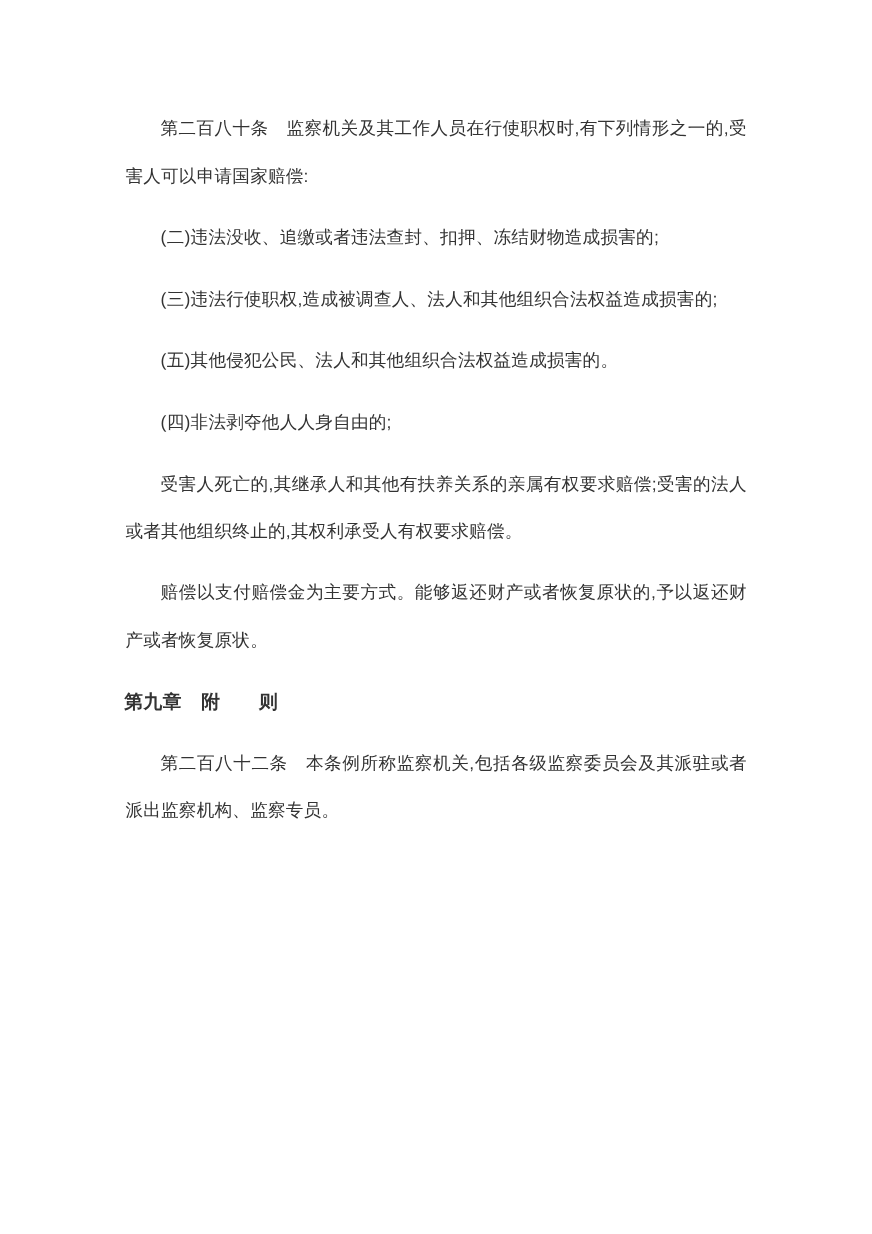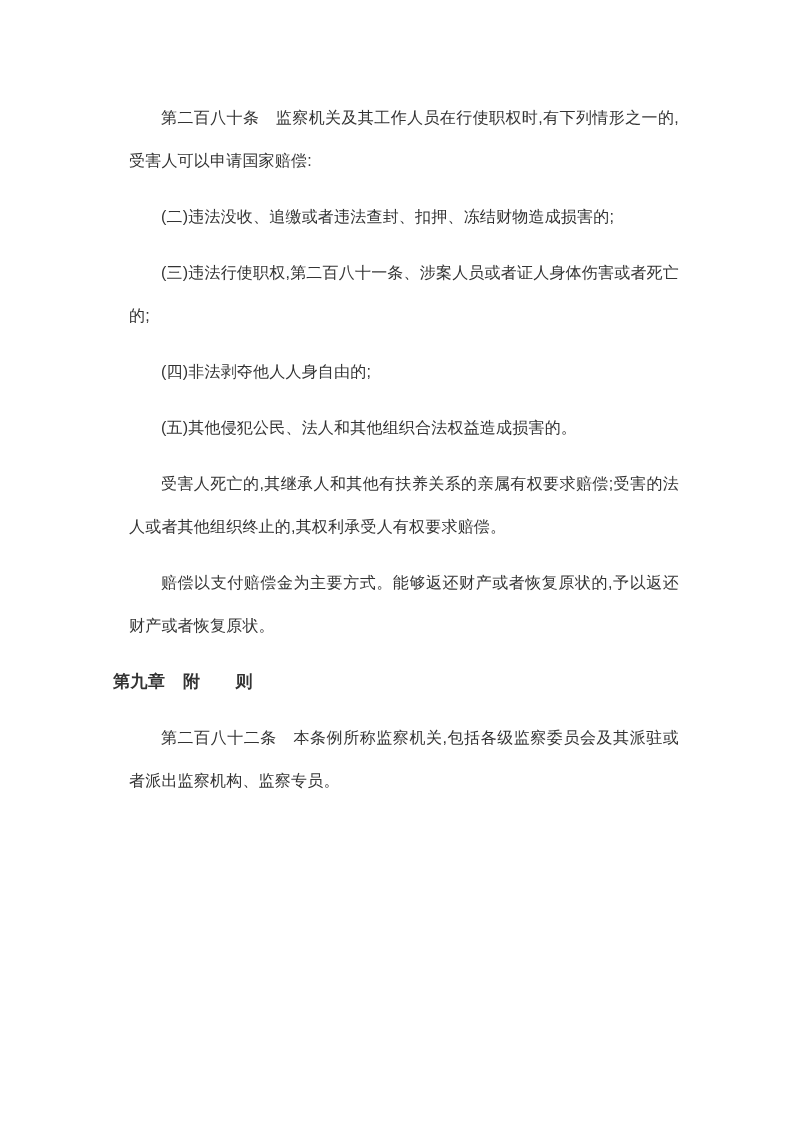--- a/index.html
+++ b/index.html
@@ -15,21 +15,21 @@
     background: #ffffff;
     box-sizing: border-box;
     padding: 96px 114px 0 113px;
     overflow: hidden;
     font-family: "Liberation Sans", "DejaVu Sans", sans-serif;
     color: #333333;
   }
   .para {
     font-size: 16px;
     line-height: 43px;
-    margin: 0 0 13px 16px;
+    margin: 0 0 13px 1px;
     text-align: justify;
     text-indent: 2em;
     letter-spacing: 0.2px;
     word-break: break-all;
   }
   .chapter-heading {
     font-size: 17px;
     line-height: 43px;
     margin: 0 0 13px 0;
     text-align: left;
@@ -37,20 +37,20 @@
     font-weight: bold;
     letter-spacing: 0.5px;
   }
 </style>
 </head>
 <body>
 
 <div class="page">
   <p class="para">第二百八十条　监察机关及其工作人员在行使职权时,有下列情形之一的,受害人可以申请国家赔偿:</p>
   <p class="para">(二)违法没收、追缴或者违法查封、扣押、冻结财物造成损害的;</p>
-  <p class="para">(三)违法行使职权,第二百八十一条、涉案人员或者证人身体伤害或者死亡的;</p>
+  <p class="para">(三)违法行使职权,造成被调查人、法人和其他组织合法权益造成损害的;</p>
+  <p class="para">(五)其他侵犯公民、法人和其他组织合法权益造成损害的。</p>
   <p class="para">(四)非法剥夺他人人身自由的;</p>
-  <p class="para">(五)其他侵犯公民、法人和其他组织合法权益造成损害的。</p>
   <p class="para">受害人死亡的,其继承人和其他有扶养关系的亲属有权要求赔偿;受害的法人或者其他组织终止的,其权利承受人有权要求赔偿。</p>
   <p class="para">赔偿以支付赔偿金为主要方式。能够返还财产或者恢复原状的,予以返还财产或者恢复原状。</p>
   <p class="chapter-heading">第九章　附　　则</p>
   <p class="para">第二百八十二条　本条例所称监察机关,包括各级监察委员会及其派驻或者派出监察机构、监察专员。</p>
 </div>
 
 </body></html>

